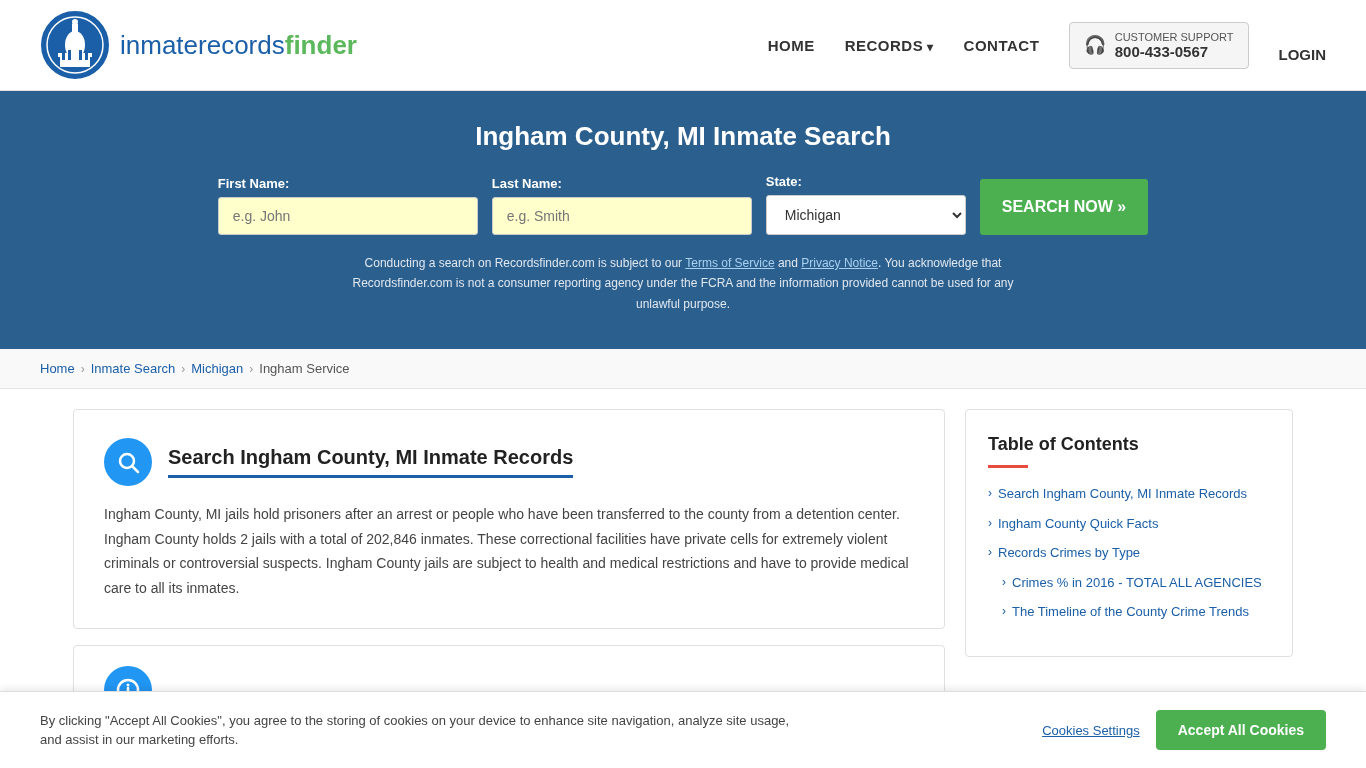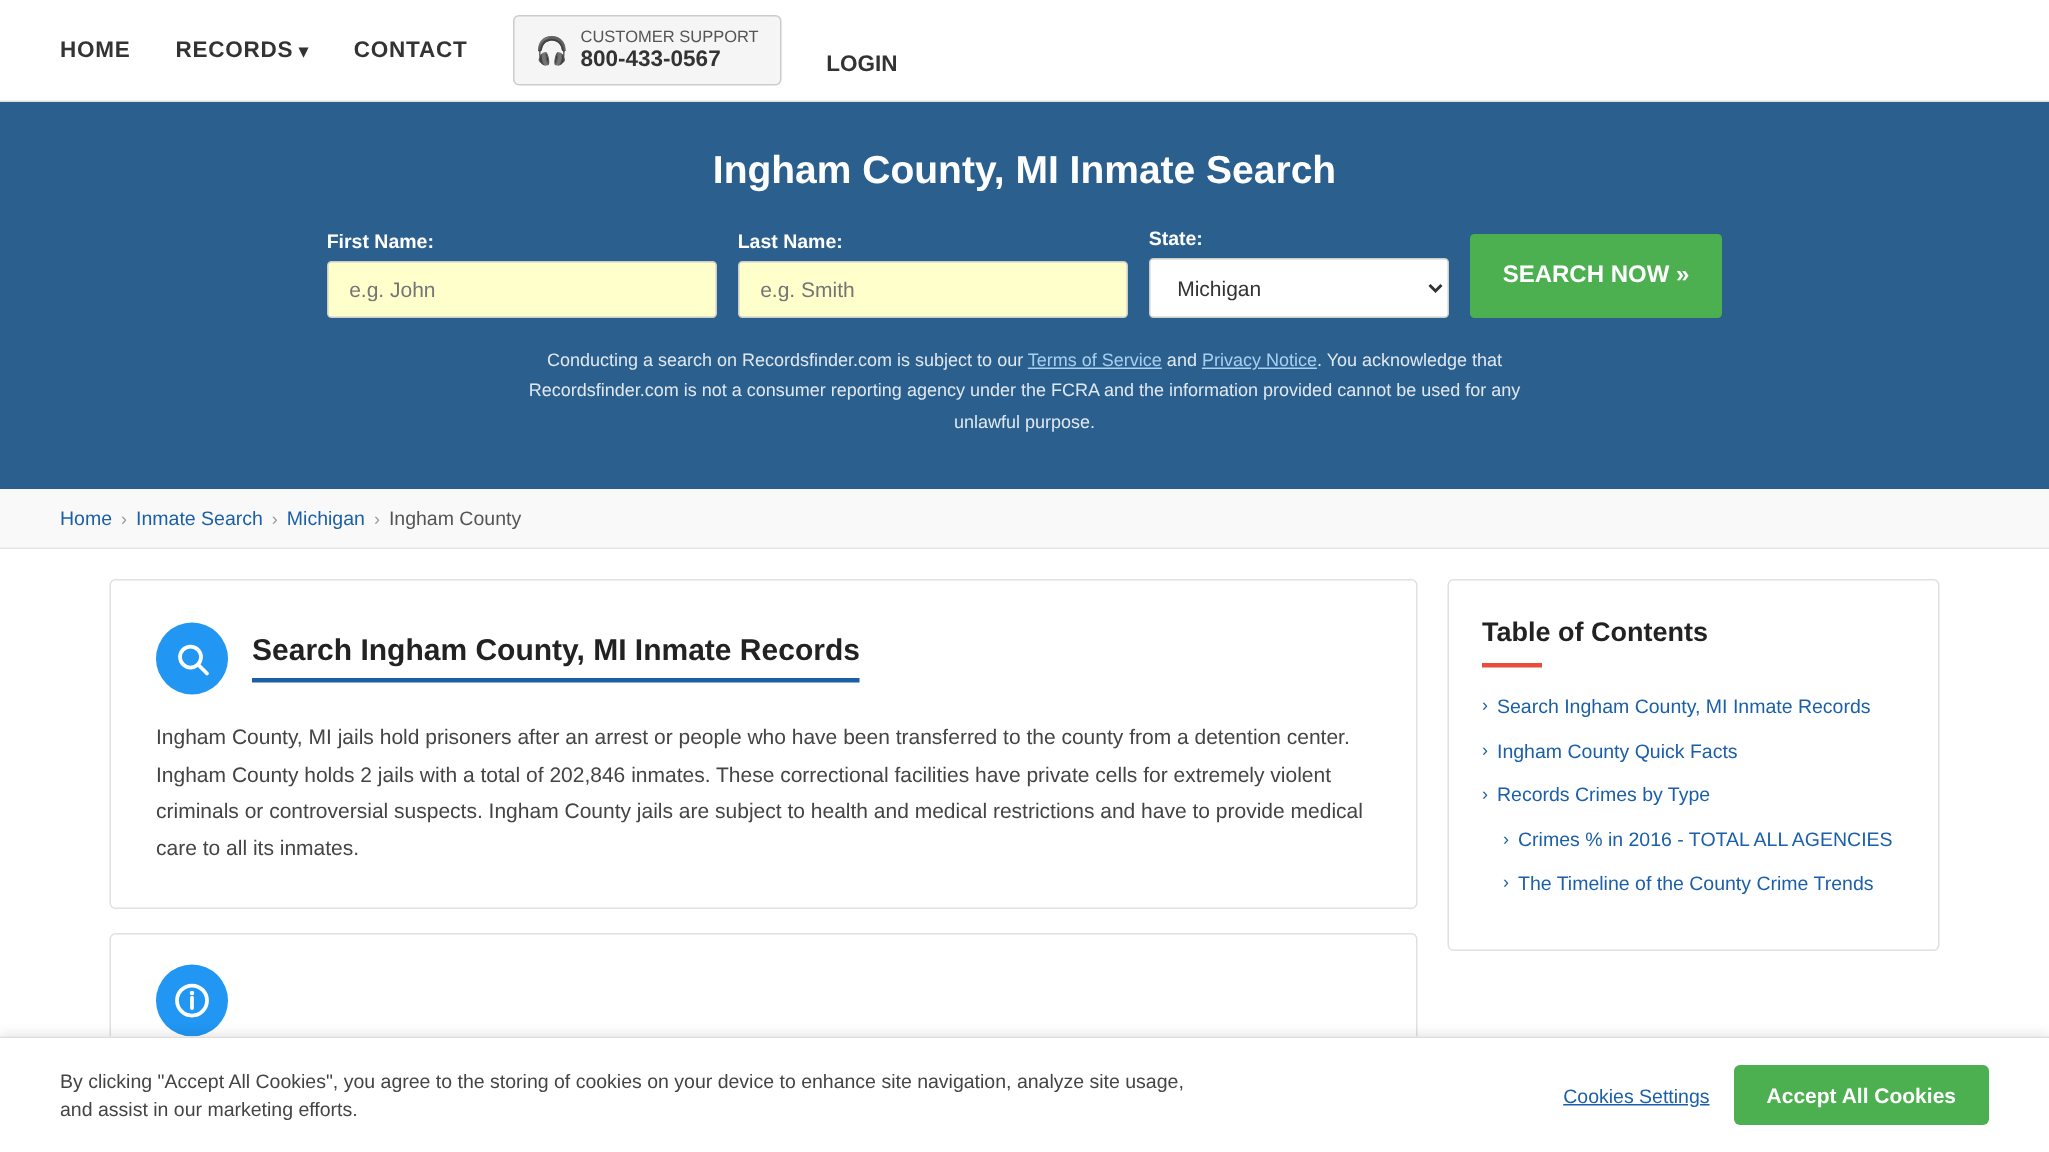--- a/index.html
+++ b/index.html
@@ -330,20 +330,41 @@
     
     .chevron-down::after {
       content: ' ▾';
       font-size: 12px;
     }
   </style>
 </head>
 <body>
 
 <header class="header">
+  <div class="logo-area">
+
+    <svg class="logo-icon" viewBox="0 0 70 70" xmlns="http://www.w3.org/2000/svg">
+      <circle cx="35" cy="35" r="33" fill="#1a5fa8" stroke="#1a5fa8" stroke-width="2"></circle>
+      <circle cx="35" cy="35" r="28" fill="none" stroke="#fff" stroke-width="1.5"></circle>
+
+      <rect x="20" y="45" width="30" height="12" fill="#fff"></rect>
+      <rect x="18" y="43" width="34" height="4" fill="#fff"></rect>
+      <ellipse cx="35" cy="35" rx="10" ry="14" fill="#fff"></ellipse>
+      <rect x="32" y="14" width="6" height="8" fill="#fff"></rect>
+      <circle cx="35" cy="12" r="3" fill="#fff"></circle>
+
+      <rect x="22" y="40" width="3" height="10" fill="#1a5fa8"></rect>
+      <rect x="28" y="40" width="3" height="10" fill="#1a5fa8"></rect>
+      <rect x="39" y="40" width="3" height="10" fill="#1a5fa8"></rect>
+      <rect x="45" y="40" width="3" height="10" fill="#1a5fa8"></rect>
+    </svg>
+    <div style="font-size:26px; font-weight:400; color:#333;">
+      <span style="color:#1a5fa8;">inmaterecords</span><strong style="color:#5cb85c; font-weight:700;">finder</strong>
+    </div>
+  </div>
 
   <nav class="nav-area">
     <a class="nav-link" href="#">HOME</a>
     <div class="records-nav">
       <a class="nav-link chevron-down" href="#">RECORDS</a>
     </div>
     <a class="nav-link" href="#">CONTACT</a>
     <div class="customer-support-box">
       <span class="support-icon">🎧</span>
       <div>
@@ -388,21 +409,21 @@
   </p>
 </section>
 
 <nav class="breadcrumb">
   <a href="#">Home</a>
   <span class="breadcrumb-sep">›</span>
   <a href="#">Inmate Search</a>
   <span class="breadcrumb-sep">›</span>
   <a href="#">Michigan</a>
   <span class="breadcrumb-sep">›</span>
-  <span>Ingham County</span>
+  <span>Ingham Service</span>
 </nav>
 
 <div class="main-content">
   <div class="content-area">
 
     <div class="content-card">
       <div class="card-header">
         <div class="card-icon">
           <svg width="24" height="24" viewBox="0 0 24 24" fill="none" xmlns="http://www.w3.org/2000/svg">
             <circle cx="11" cy="11" r="7" stroke="#fff" stroke-width="2.5"></circle>

